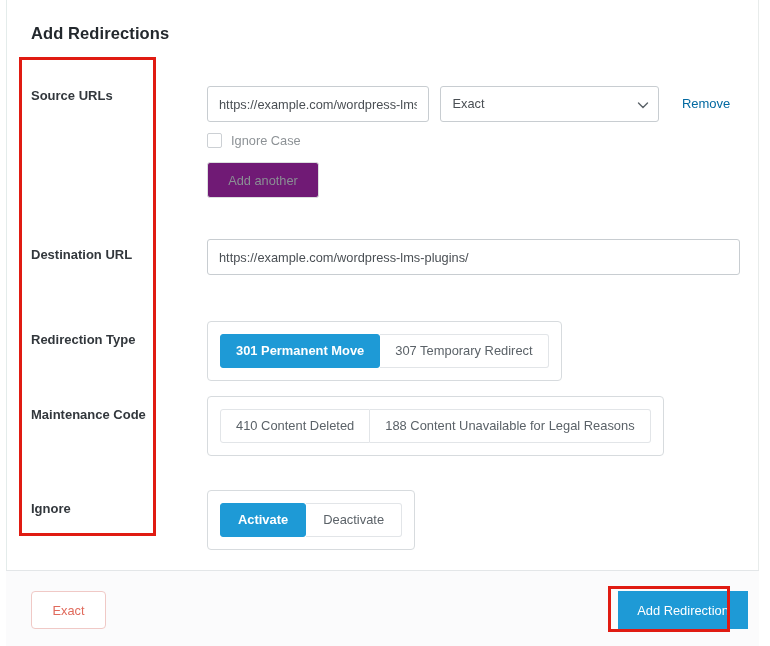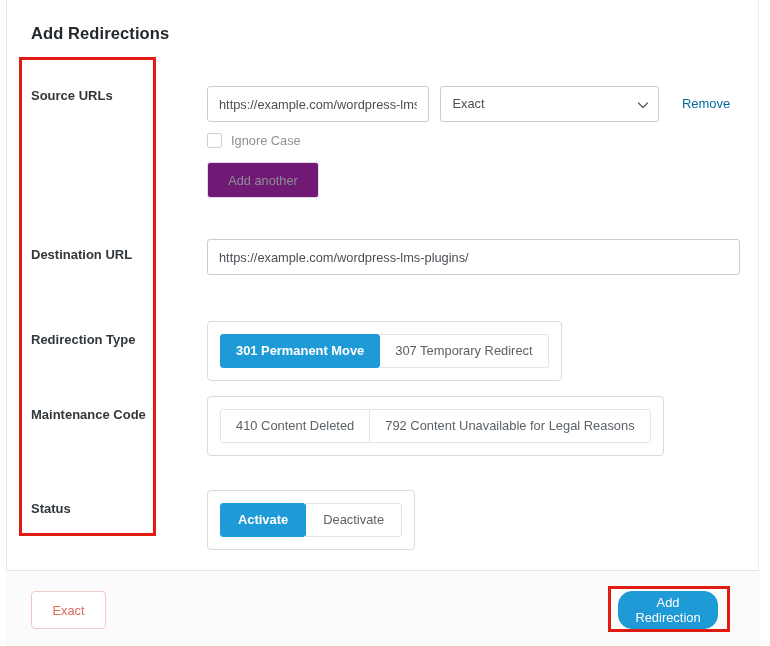--- a/index.html
+++ b/index.html
@@ -204,24 +204,24 @@
     border: 1px solid #f0c9c6;
     border-radius: 4px;
     font-family: "Liberation Sans", sans-serif;
     font-size: 12.8px;
     color: #e06a5c;
     cursor: pointer;
   }
   .submit-btn {
     position: absolute;
     left: 612px; top: 20px;
-    width: 100px; height: 38px;
+    width: 130px; height: 38px;
     background: #1e9ad6;
     border: 1px solid #1e9ad6;
-    border-radius: 14px;
+    border-radius: 0;
     font-family: "Liberation Sans", sans-serif;
     font-size: 12.9px;
     color: #ffffff;
     cursor: pointer;
   }
 
   
   .annot {
     position: absolute;
     border: 3px solid #e01b12;
@@ -288,27 +288,27 @@
           <button class="seg-btn">307 Temporary Redirect</button>
         </div>
       </div>
     </div>
 
     <div class="row" style="top:325px; height:85px;">
       <div class="row-label" style="top:25px;">Maintenance Code</div>
       <div class="row-field" style="top:14px;">
         <div class="seg-group">
           <button class="seg-btn">410 Content Deleted</button>
-          <button class="seg-btn">792 Content Unavailable for Legal Reasons</button>
+          <button class="seg-btn">188 Content Unavailable for Legal Reasons</button>
         </div>
       </div>
     </div>
 
     <div class="row" style="top:415px; height:85px;">
-      <div class="row-label" style="top:29px;">Status</div>
+      <div class="row-label" style="top:29px;">Ignore</div>
       <div class="row-field" style="top:18px;">
         <div class="seg-group status">
           <button class="seg-btn active">Activate</button>
           <button class="seg-btn">Deactivate</button>
         </div>
       </div>
     </div>
 
   </div>
 

